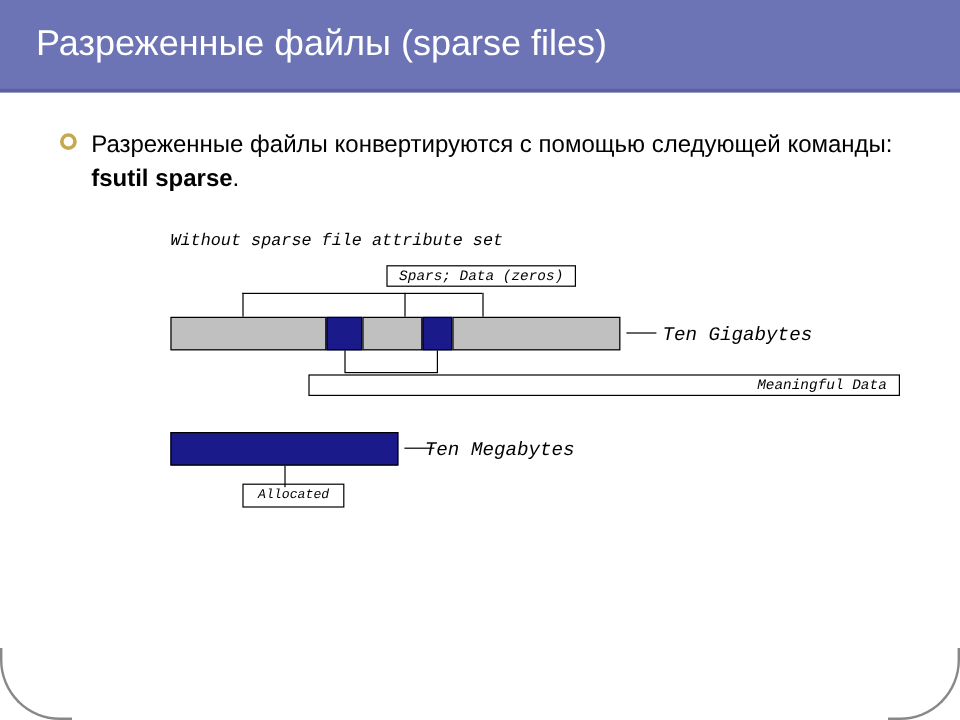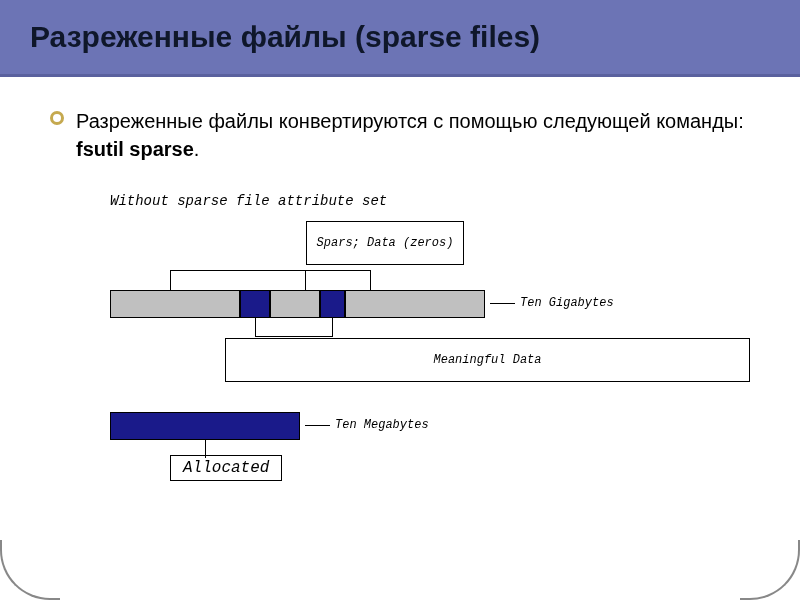--- a/index.html
+++ b/index.html
@@ -1,36 +1,36 @@
 <!DOCTYPE html>
 <html><head>
 <meta charset="utf-8">
 <style>
 * { margin: 0; padding: 0; box-sizing: border-box; }
 body { width: 800px; height: 600px; font-family: Arial, sans-serif; background: #fff; position: relative; overflow: hidden; }
 .header { background: #6c74b5; padding: 20px 30px; border-bottom: 3px solid #5a619e; }
-.header h1 { color: #0f172a; font-size: 30px; font-weight: bold; }
+.header h1 { color: #ffffff; font-size: 30px; font-weight: normal; }
 .content { padding: 30px 50px; position: relative; }
 .bullet-item { display: flex; align-items: flex-start; margin-bottom: 30px; }
 .bullet { width: 14px; height: 14px; border-radius: 50%; border: 3px solid #c5a94f; margin-right: 12px; margin-top: 4px; flex-shrink: 0; }
 .bullet-text { font-size: 20px; line-height: 1.4; }
 .bold { font-weight: bold; }
-.diagram-container { margin-left: 60px; margin-top: 10px; position: relative; }
+.diagram-container { margin-left: 92px; margin-top: 10px; position: relative; }
 .section-title { font-family: "Courier New", monospace; font-style: italic; font-size: 14px; margin-bottom: 12px; }
 .section1 { position: relative; }
 .top-labels { display: flex; justify-content: center; margin-bottom: 5px; position: relative; left: -45px; }
-.label-box { border: 1px solid #000; padding: 14px 10px; font-family: "Courier New", monospace; font-style: italic; font-size: 12px; background: #fff; }
+.label-box { border: 1px solid #000; padding: 1px 10px; font-family: "Courier New", monospace; font-style: italic; font-size: 12px; background: #fff; }
 .bar-row { display: flex; position: relative; }
 .bar { height: 28px; border: 1px solid #000; }
 .bar.gray { background: #c0c0c0; }
 .bar.blue { background: #1a1a8a; }
-.side-label { font-family: "Courier New", monospace; font-style: italic; font-size: 12px; }
+.side-label { font-family: "Courier New", monospace; font-style: italic; font-size: 16px; }
 .section2 { margin-top: 30px; }
 .bar2 { width: 190px; height: 28px; background: #1a1a8a; border: 1px solid #000; }
-.alloc-box { border: 1px solid #000; padding: 3px 12px; font-family: "Courier New", monospace; font-style: italic; font-size: 16px; background: #fff; display: inline-block; margin-top: 15px; }
+.alloc-box { border: 1px solid #000; padding: 3px 12px; font-family: "Courier New", monospace; font-style: italic; font-size: 11px; background: #fff; display: inline-block; margin-top: 15px; }
 .corner-bl { position: absolute; bottom: 0; left: 0; width: 60px; height: 60px; border-left: 2px solid #888; border-bottom: 2px solid #888; border-bottom-left-radius: 50px; }
 .corner-br { position: absolute; bottom: 0; right: 0; width: 60px; height: 60px; border-right: 2px solid #888; border-bottom: 2px solid #888; border-bottom-right-radius: 50px; }
 .top-conn { position: absolute; width: 1px; background: #000; }
 .horiz-conn { position: absolute; height: 1px; background: #000; }
 .mid-conn { position: absolute; width: 1px; height: 18px; background: #000; }
 </style>
 </head>
 <body>
 
 <div class="header">
@@ -72,30 +72,30 @@
         <div style="position:absolute; left:380px; top:13px; height:1px; width:25px; background:#000;"></div>
         <span class="side-label" style="position:absolute; left:410px; top:6px;">Ten Gigabytes</span>
       </div>
 
       <div style="position:relative; height:20px; width:375px;">
         <div class="mid-conn" style="top:0; left:145px;"></div>
         <div class="mid-conn" style="top:0; left:222px;"></div>
         <div class="horiz-conn" style="top:18px; left:145px; width:78px;"></div>
       </div>
 
-      <div style="text-align:center; margin-left:115px;">
+      <div style="text-align:right; margin-left:115px;">
         <div class="label-box">Meaningful Data</div>
       </div>
     </div>
 
     <div class="section2">
       <div style="position:relative;">
         <div class="bar2"></div>
         <div style="position:absolute; left:195px; top:13px; height:1px; width:25px; background:#000;"></div>
-        <span class="side-label" style="position:absolute; left:225px; top:6px;font-style:italic;">Ten Megabytes</span>
+        <span class="side-label" style="position:absolute; left:212px; top:6px;font-style:italic;">Ten Megabytes</span>
         <div style="position:absolute; left:95px; top:28px; width:1px; height:18px; background:#000;"></div>
       </div>
       <div style="margin-left:60px;">
       <div class="alloc-box">Allocated</div>
       </div>
     </div>
 
   </div>
 </div>
 

